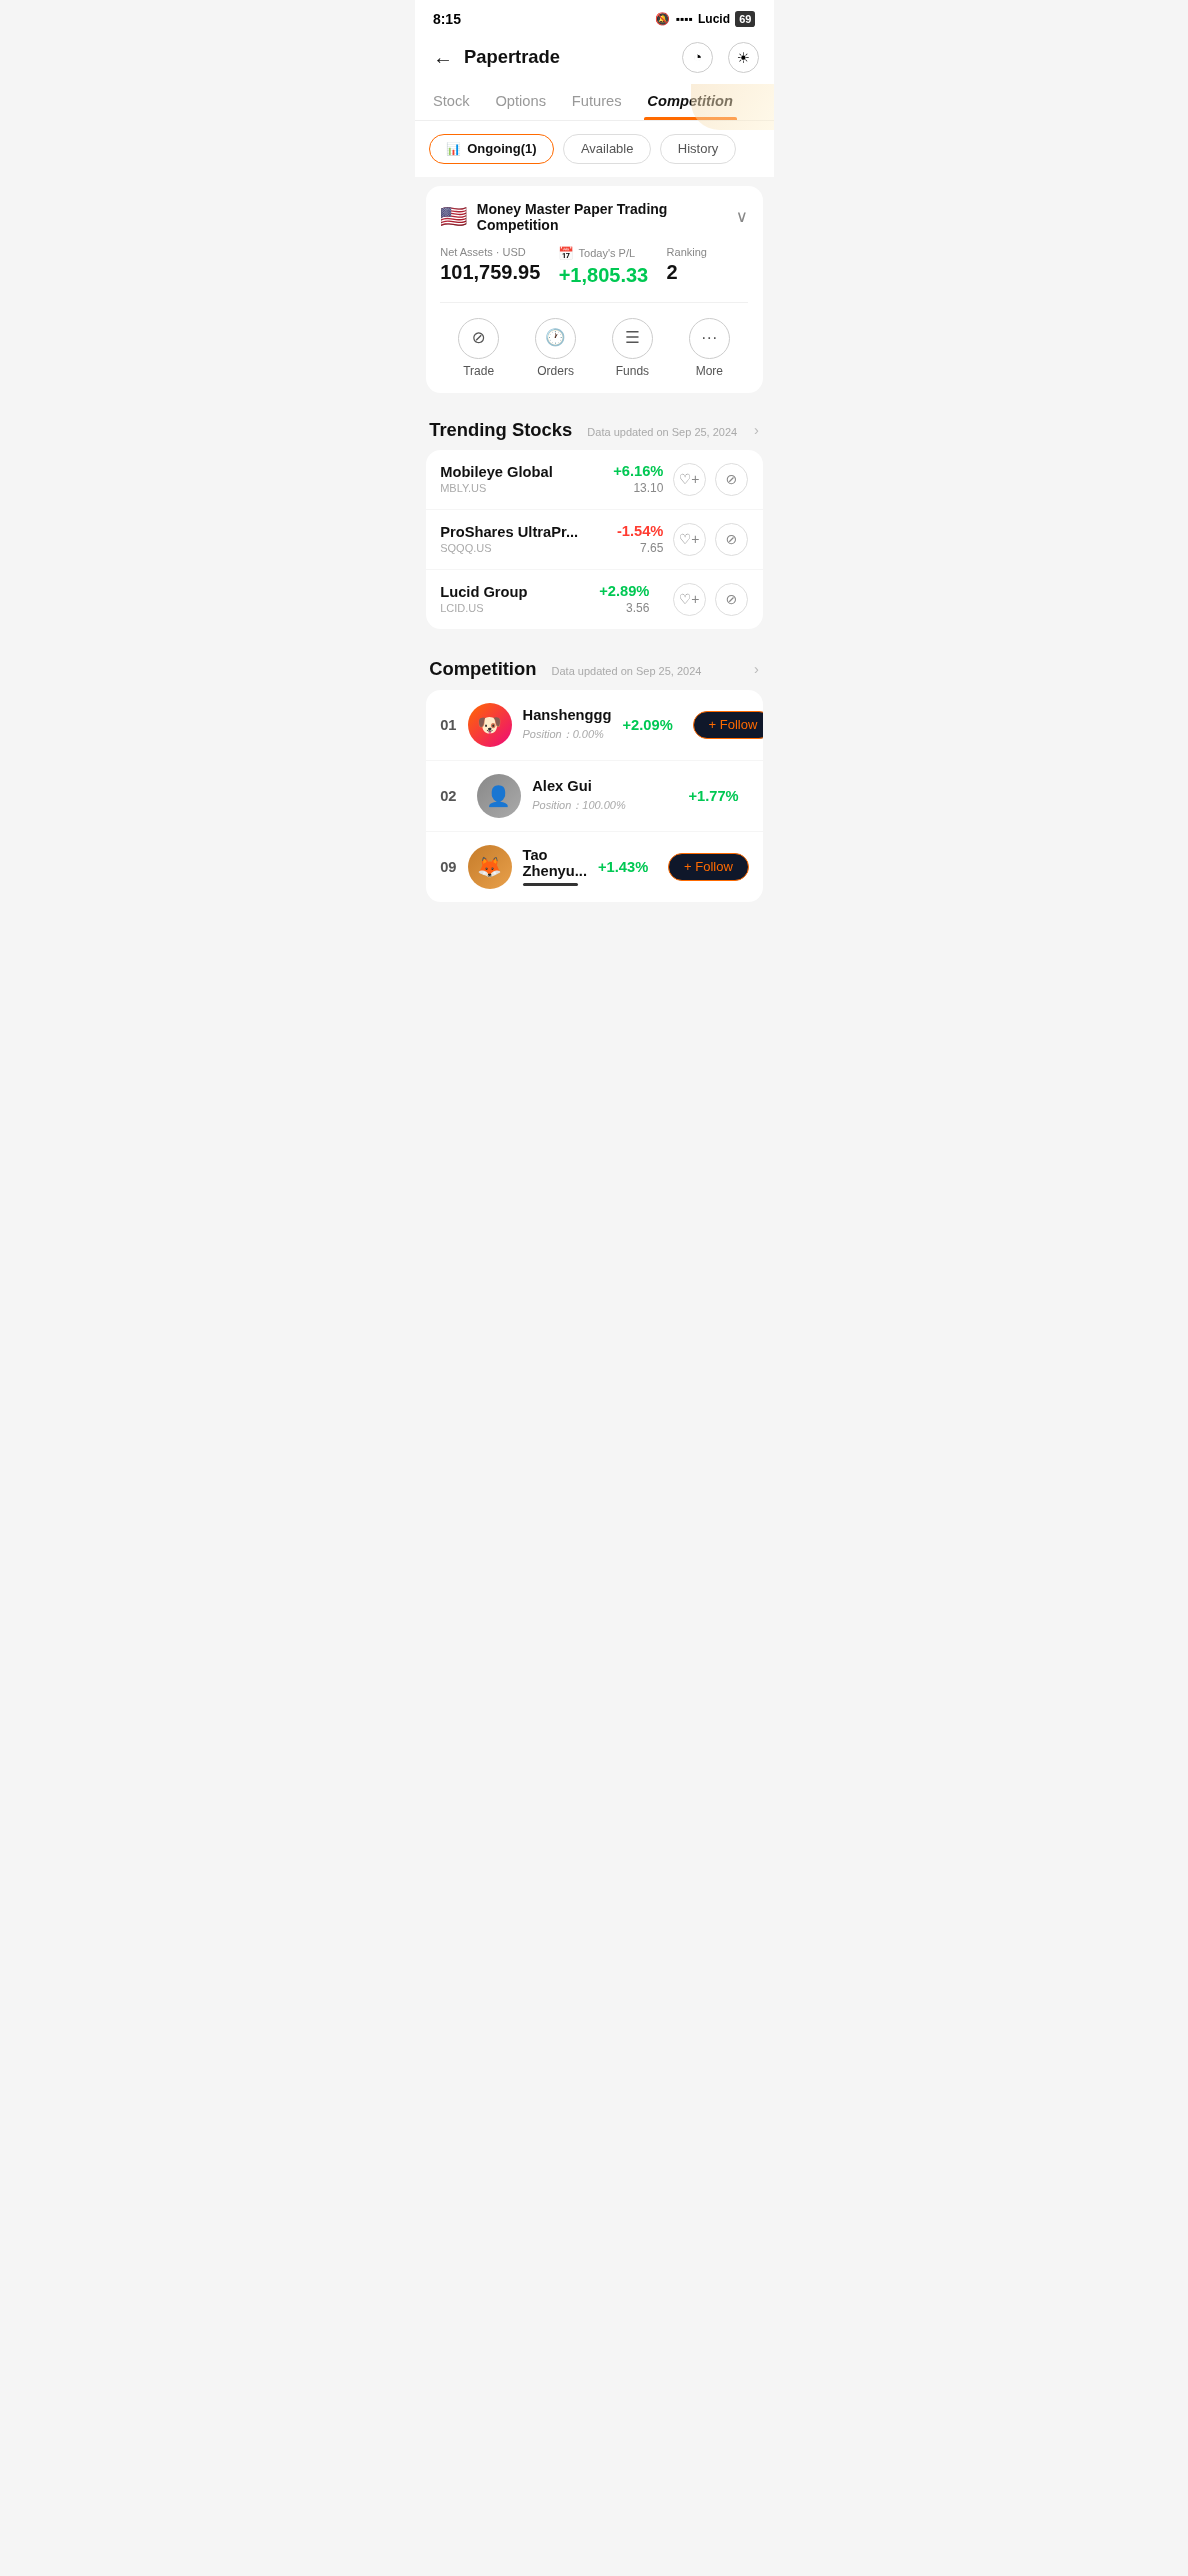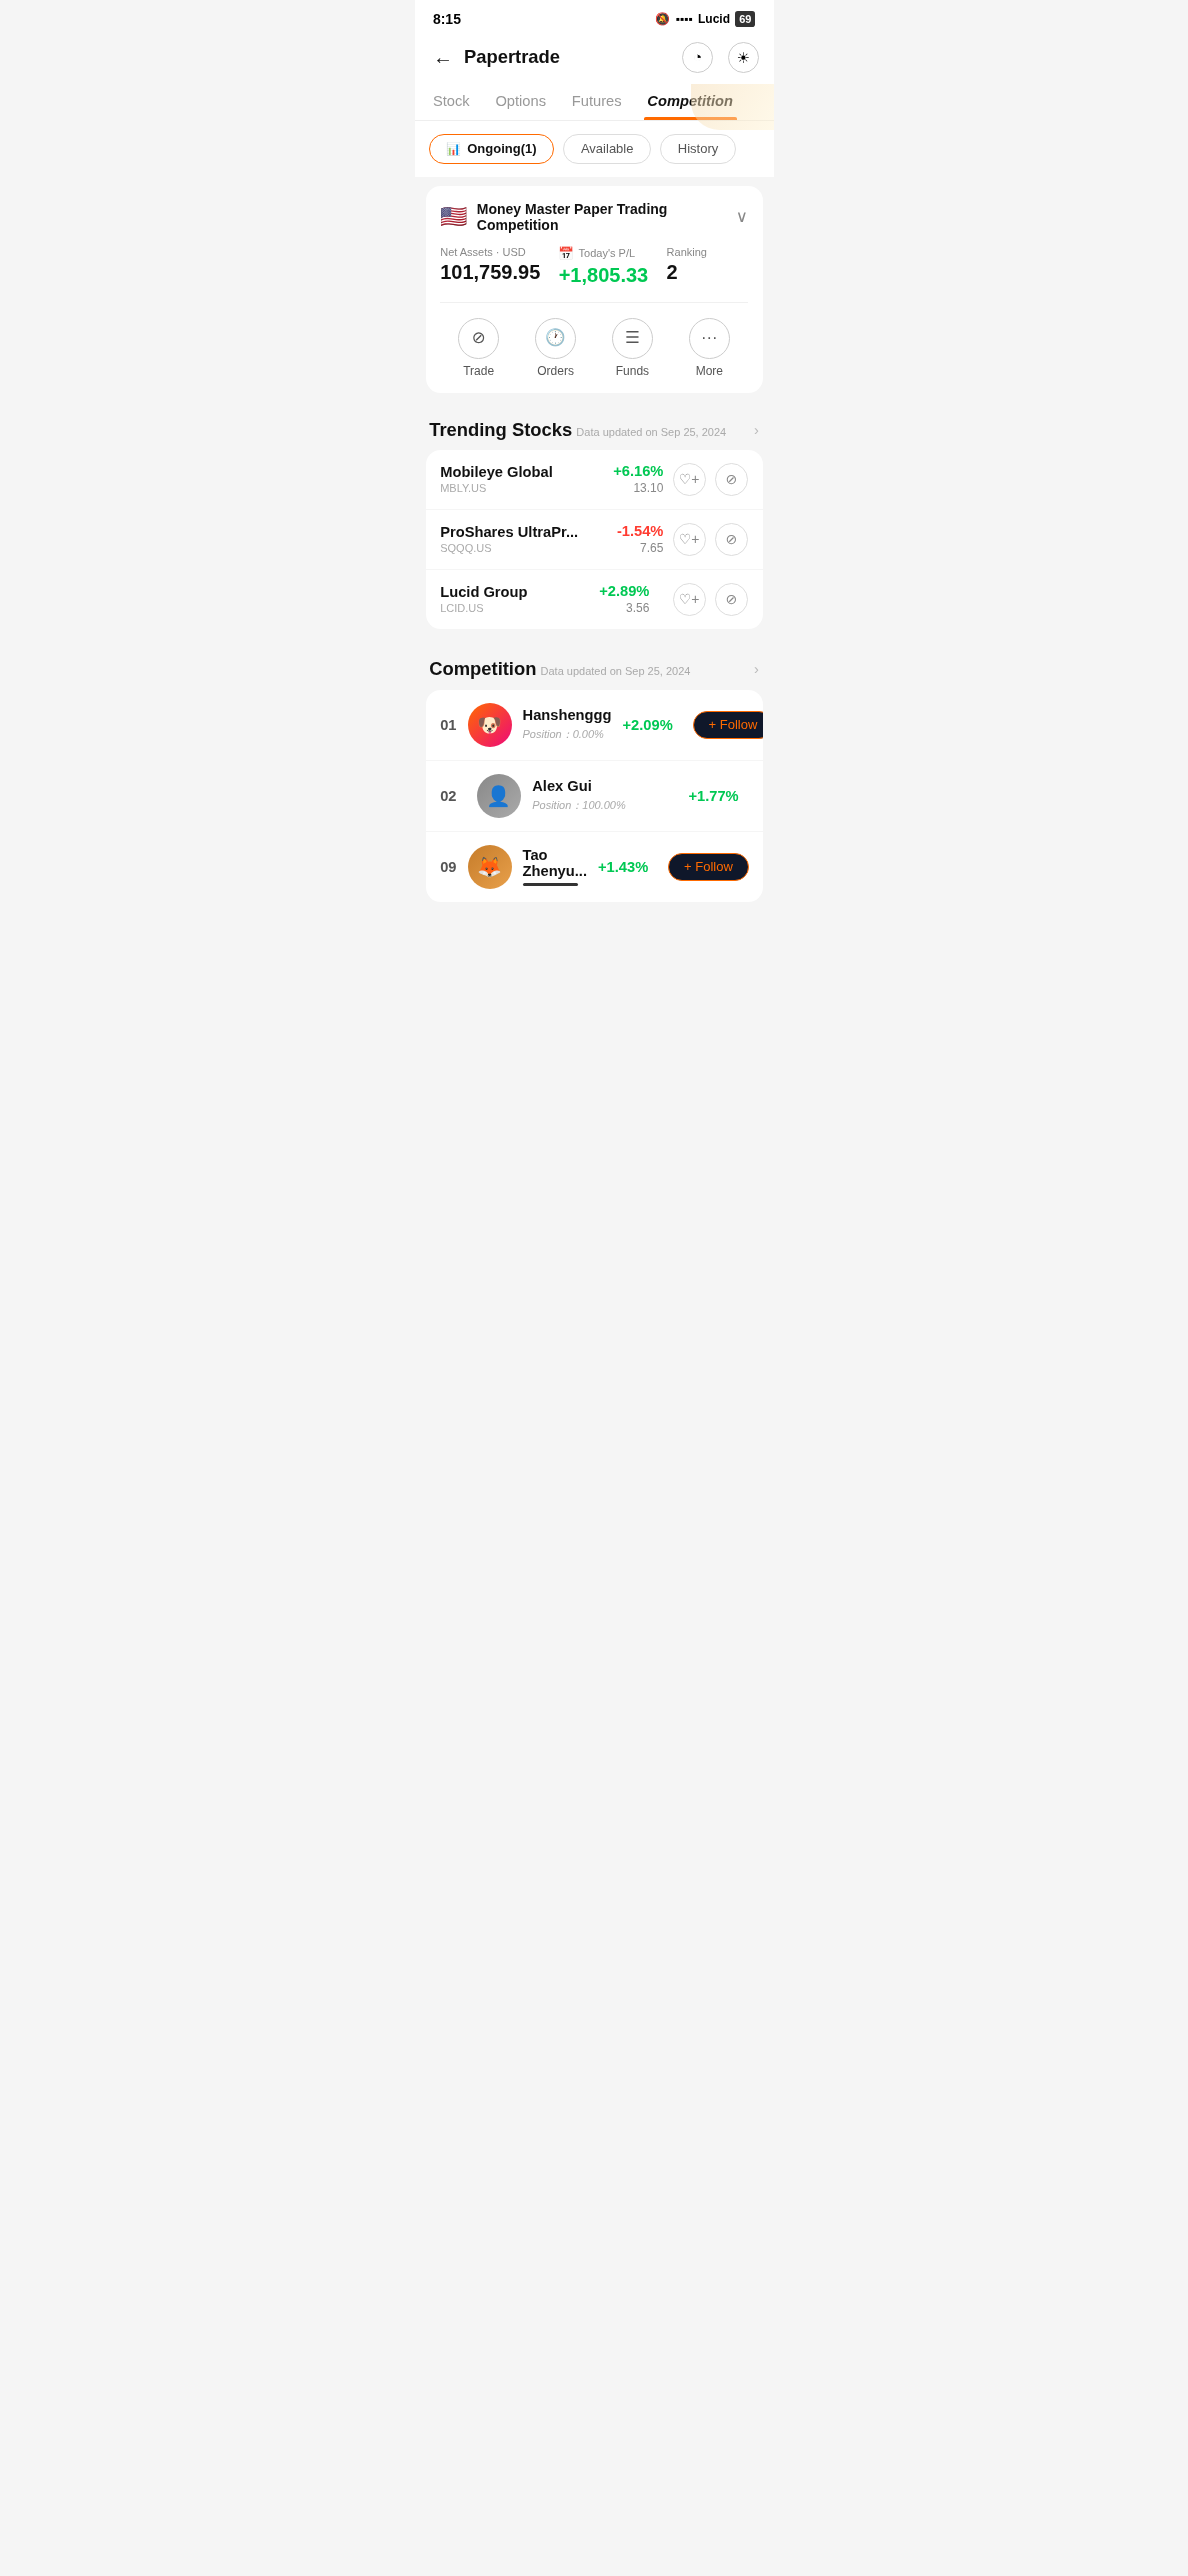--- a/index.html
+++ b/index.html
@@ -222,21 +222,21 @@
       padding: 16.6px 3.7px 9.2px;
     }
     .section-title {
       font-size: 18.4px;
       font-weight: 700;
       color: #111;
     }
     .section-subtitle {
       font-size: 11px;
       color: #aaa;
-      margin-left: 0;
+      margin-left: 11px;
     }
     .section-arrow {
       font-size: 14.7px;
       color: #bbb;
     }
 
     
     .stock-list {
       background: #fff;
       border-radius: 14.7px;

